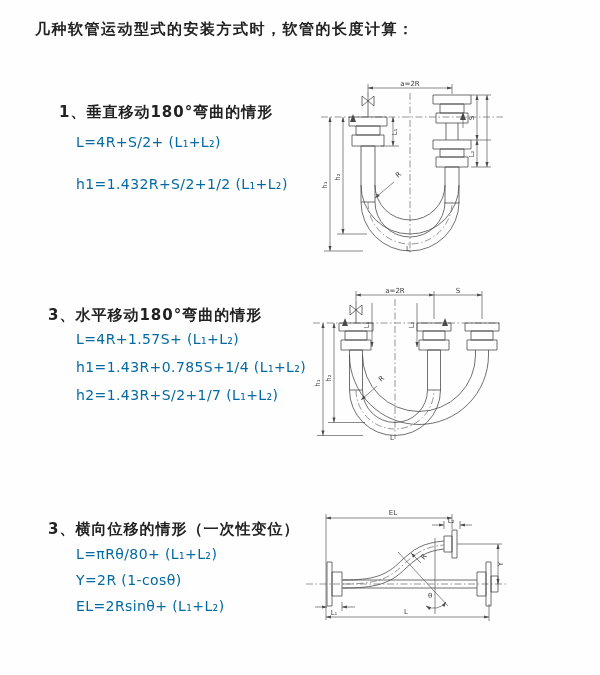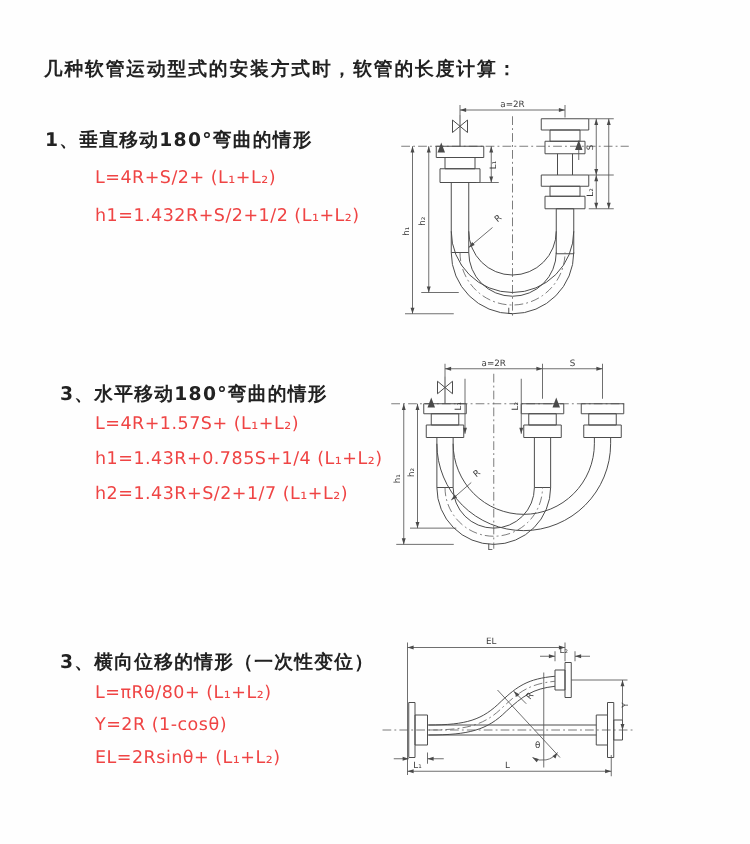--- a/index.html
+++ b/index.html
@@ -2,48 +2,48 @@
 <html><head>
 <meta charset="utf-8">
 <style>
   html,body { margin:0; padding:0; background:#fff; }
   .page {
     position:relative; width:600px; height:675px; background:#fefefe;
     font-family:"DejaVu Sans","Liberation Sans",sans-serif; color:#2c2c2c; overflow:hidden;
   }
   .title {
     position:absolute; left:35px; top:20px; font-size:15px; font-weight:bold;
-    letter-spacing:1.5px; color:#222; white-space:nowrap;margin-top:26px;
+    letter-spacing:1.5px; color:#222; white-space:nowrap;
   }
   .sec-heading {
     position:absolute; font-size:15px; font-weight:bold; letter-spacing:1px;
     color:#222; white-space:nowrap;
   }
   .formula {
     position:absolute; font-size:14px; font-weight:500; letter-spacing:0.4px;
-    color:#ef4444; white-space:nowrap;
+    color:#0369a1; white-space:nowrap;
   }
   svg { position:absolute; overflow:visible; }
   svg * { vector-effect:non-scaling-stroke; }
   .geo  { stroke:#4d4d4d; stroke-width:0.8; fill:none; }
   .thin { stroke:#5a5a5a; stroke-width:0.7; fill:none; }
   .cl   { stroke:#6a6a6a; stroke-width:0.7; fill:none; stroke-dasharray:7 2.5 1.5 2.5; }
   .lab  { fill:#3d3d3d; font-size:7px; font-family:"DejaVu Sans","Liberation Sans",sans-serif; }
   .solid{ fill:#4a4a4a; stroke:none; }
 </style>
 </head>
 <body>
 
 <div class="page">
 
   <div class="title">几种软管运动型式的安装方式时，软管的长度计算：</div>
 
-  <div class="sec-heading" style="left:36px;top:103px">1、垂直移动180°弯曲的情形</div>
+  <div class="sec-heading" style="left:59px;top:103px">1、垂直移动180°弯曲的情形</div>
   <div class="formula" style="left:76px;top:134px">L=4R+S/2+ (L₁+L₂)</div>
-  <div class="formula" style="left:76px;top:165px">h1=1.432R+S/2+1/2 (L₁+L₂)</div>
+  <div class="formula" style="left:76px;top:176px">h1=1.432R+S/2+1/2 (L₁+L₂)</div>
 
   <div class="sec-heading" style="left:48px;top:306px">3、水平移动180°弯曲的情形</div>
   <div class="formula" style="left:76px;top:331px">L=4R+1.57S+ (L₁+L₂)</div>
   <div class="formula" style="left:76px;top:359px">h1=1.43R+0.785S+1/4 (L₁+L₂)</div>
   <div class="formula" style="left:76px;top:387px">h2=1.43R+S/2+1/7 (L₁+L₂)</div>
 
   <div class="sec-heading" style="left:48px;top:520px">3、横向位移的情形（一次性变位）</div>
   <div class="formula" style="left:76px;top:546px">L=πRθ/80+ (L₁+L₂)</div>
   <div class="formula" style="left:76px;top:572px">Y=2R (1-cosθ)</div>
   <div class="formula" style="left:76px;top:598px">EL=2Rsinθ+ (L₁+L₂)</div>

